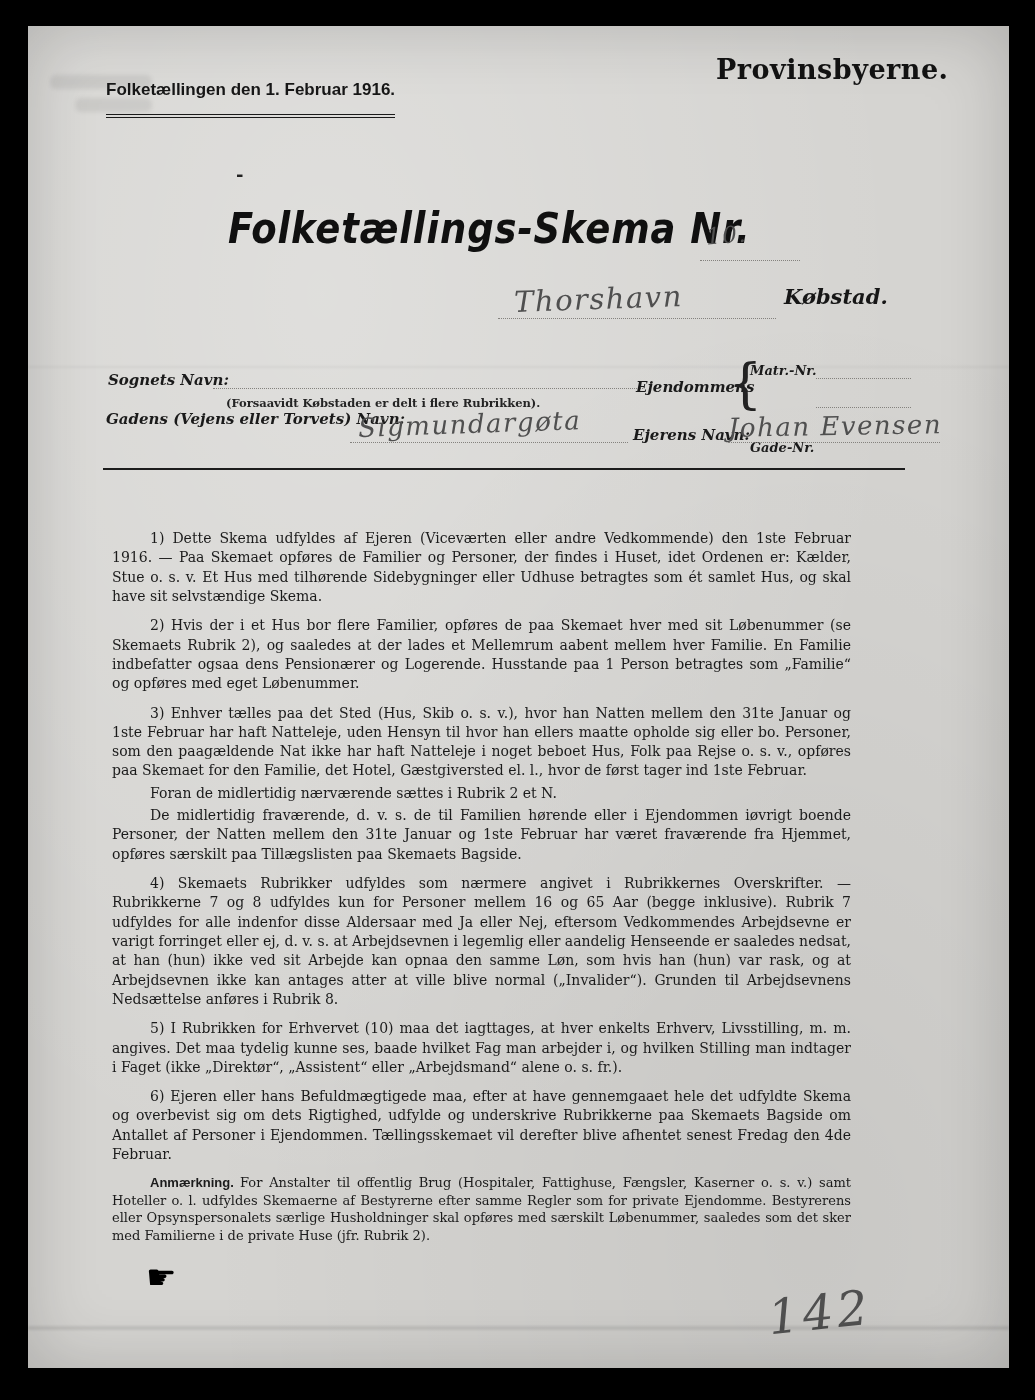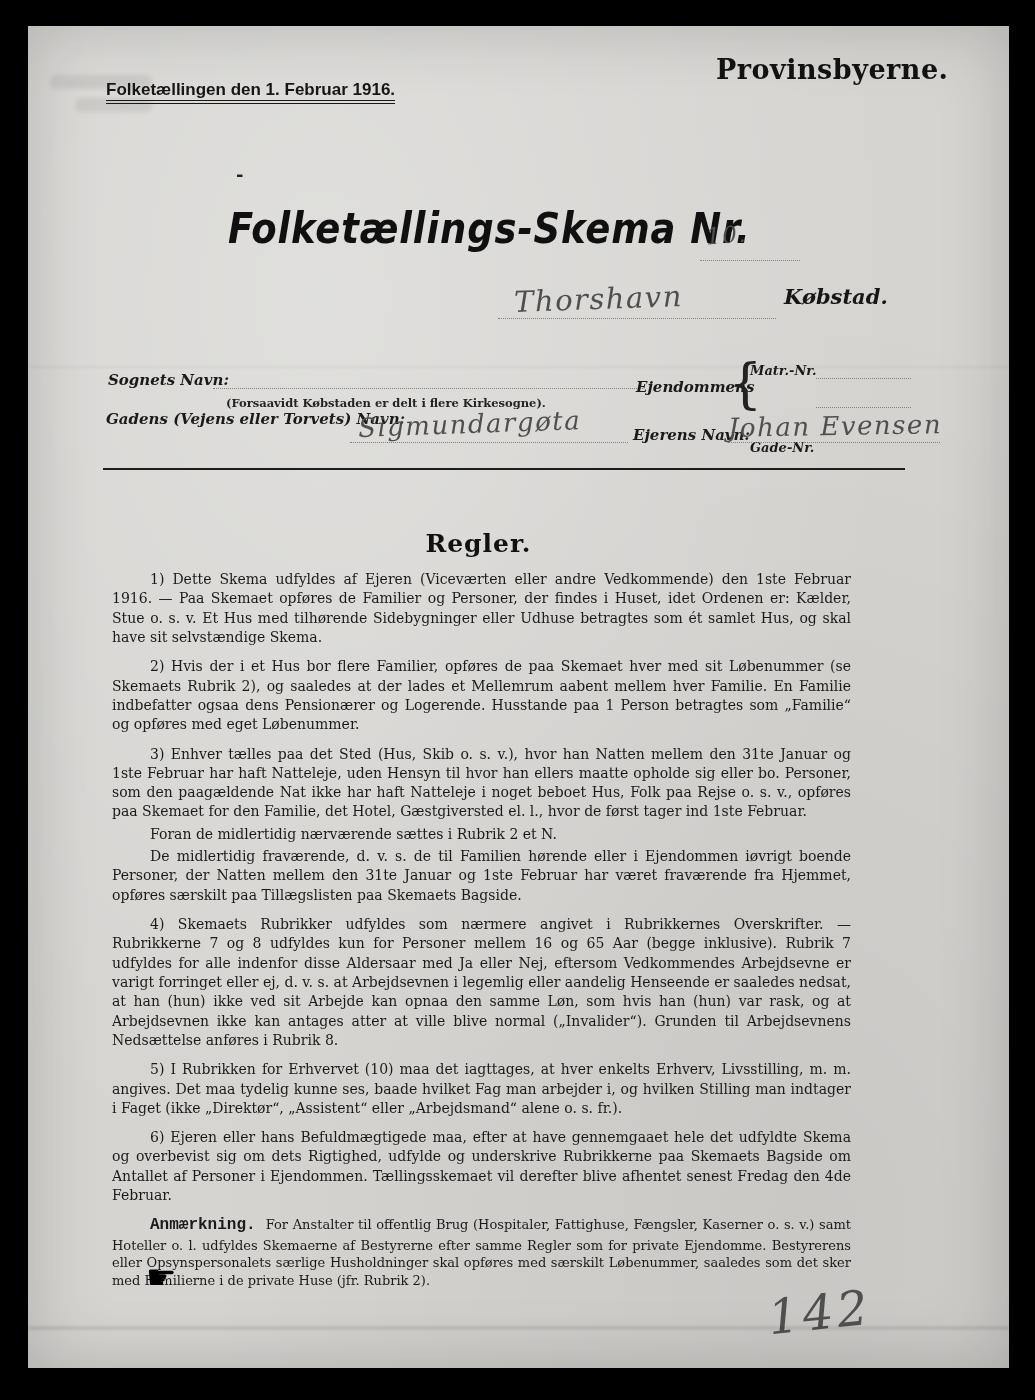--- a/index.html
+++ b/index.html
@@ -19,21 +19,21 @@
     box-shadow:inset 0 0 70px rgba(0,0,0,0.18);
   }
   .abs{position:absolute;}
   .ink{color:#161616;}
 
   
   .hdr-left{
     left:78px;top:54px;
     font-family:"Liberation Sans","DejaVu Sans",sans-serif;
     font-weight:bold;font-size:17px;color:#161616;
-    border-bottom:4px double #1a1a1a;padding-bottom:0;
+    border-bottom:4px double #1a1a1a;padding-bottom:14px;
   }
   .hdr-right{
     left:688px;top:28px;
     font-family:"DejaVu Serif",serif;
     font-weight:bold;font-size:27px;color:#121212;
     letter-spacing:0.5px;
   }
   .deco-dash{left:208px;top:138px;font-weight:bold;font-size:18px;color:#222;}
 
   
@@ -86,21 +86,21 @@
     font-family:"DejaVu Serif",serif;letter-spacing:1px;
   }
   .rule-par{
     margin:0 0 10px 6px;
     font-size:14px;line-height:1.38;
     text-align:justify;text-indent:38px;
     color:#1b1b1b;
   }
   .rule-par.no-gap{margin-bottom:3px;}
   .rule-par.anm{font-size:13px;line-height:1.34;margin-top:4px;}
-  .rule-par.anm b{font-family:Liberation Mono, monospace;font-size:16px;}
+  .rule-par.anm b{font-family:Liberation Sans, sans-serif;font-size:13px;}
 
   
   .foot{
     left:118px;top:1232px;width:700px;
   }
   .manicule{
     position:absolute;left:0;top:2px;
     font-size:34px;color:#000;line-height:1;
     font-family:"DejaVu Sans",sans-serif;
   }
@@ -139,41 +139,40 @@
   <div class="abs title">Folketællings-Skema Nr.</div>
   <div class="abs hand title-nr">10.</div>
   <div class="abs dotline" style="left:672px;top:234px;width:100px;"></div>
 
   <div class="abs hand sub-place">Thorshavn</div>
   <div class="abs dotline" style="left:470px;top:292px;width:278px;"></div>
   <div class="abs sub-suffix ink">Købstad.</div>
 
   <div class="abs flabel" style="left:80px;top:345px;text-align:right;">Sognets Navn:</div>
   <div class="abs dotline" style="left:185px;top:362px;width:430px;"></div>
-  <div class="abs fsmall" style="left:198px;top:370px;">(Forsaavidt Købstaden er delt i flere Kirkesogne).</div>
+  <div class="abs fsmall" style="left:198px;top:370px;">(Forsaavidt Købstaden er delt i flere Rubrikken).</div>
 
   <div class="abs flabel" style="left:608px;top:352px;">Ejendommens</div>
   <div class="abs brace">{</div>
   <div class="abs flabel" style="left:722px;top:337px;font-size:13px;">Matr.-Nr.</div>
   <div class="abs dotline" style="left:788px;top:352px;width:95px;"></div>
   <div class="abs flabel" style="left:722px;top:366px;font-size:13px;margin-top:48px;">Gade-Nr.</div>
   <div class="abs dotline" style="left:788px;top:381px;width:95px;"></div>
 
   <div class="abs flabel" style="left:78px;top:384px;">Gadens (Vejens eller Torvets) Navn:</div>
   <div class="abs hand hand-street">Sigmundargøta</div>
   <div class="abs dotline" style="left:322px;top:416px;width:278px;"></div>
   <div class="abs flabel" style="left:605px;top:400px;">Ejerens Navn:</div>
   <div class="abs hand hand-owner">Johan Evensen</div>
   <div class="abs dotline" style="left:700px;top:416px;width:212px;"></div>
 
   <div class="abs main-rule"></div>
   <div class="abs crease2"></div>
 
   <div class="abs rules">
-    <h2>Regler.</h2>
     <div>
         <p class="rule-par">1) Dette Skema udfyldes af Ejeren (Viceværten eller andre Vedkommende) den 1ste Februar 1916. — Paa Skemaet opføres de Familier og Personer, der findes i Huset, idet Ordenen er: Kælder, Stue o. s. v. Et Hus med tilhørende Sidebygninger eller Udhuse betragtes som ét samlet Hus, og skal have sit selvstændige Skema.</p>
         <p class="rule-par">2) Hvis der i et Hus bor flere Familier, opføres de paa Skemaet hver med sit Løbenummer (se Skemaets Rubrik 2), og saaledes at der lades et Mellemrum aabent mellem hver Familie. En Familie indbefatter ogsaa dens Pensionærer og Logerende. Husstande paa 1 Person betragtes som „Familie“ og opføres med eget Løbenummer.</p>
         <p class="rule-par no-gap">3) Enhver tælles paa det Sted (Hus, Skib o. s. v.), hvor han Natten mellem den 31te Januar og 1ste Februar har haft Natteleje, uden Hensyn til hvor han ellers maatte opholde sig eller bo. Personer, som den paagældende Nat ikke har haft Natteleje i noget beboet Hus, Folk paa Rejse o. s. v., opføres paa Skemaet for den Familie, det Hotel, Gæstgiversted el. l., hvor de først tager ind 1ste Februar.</p>
         <p class="rule-par no-gap">Foran de midlertidig nærværende sættes i Rubrik 2 et N.</p>
         <p class="rule-par">De midlertidig fraværende, d. v. s. de til Familien hørende eller i Ejendommen iøvrigt boende Personer, der Natten mellem den 31te Januar og 1ste Februar har været fraværende fra Hjemmet, opføres særskilt paa Tillægslisten paa Skemaets Bagside.</p>
         <p class="rule-par">4) Skemaets Rubrikker udfyldes som nærmere angivet i Rubrikkernes Overskrifter. — Rubrikkerne 7 og 8 udfyldes kun for Personer mellem 16 og 65 Aar (begge inklusive). Rubrik 7 udfyldes for alle indenfor disse Aldersaar med Ja eller Nej, eftersom Vedkommendes Arbejdsevne er varigt forringet eller ej, d. v. s. at Arbejdsevnen i legemlig eller aandelig Henseende er saaledes nedsat, at han (hun) ikke ved sit Arbejde kan opnaa den samme Løn, som hvis han (hun) var rask, og at Arbejdsevnen ikke kan antages atter at ville blive normal („Invalider“). Grunden til Arbejdsevnens Nedsættelse anføres i Rubrik 8.</p>
         <p class="rule-par">5) I Rubrikken for Erhvervet (10) maa det iagttages, at hver enkelts Erhverv, Livsstilling, m. m. angives. Det maa tydelig kunne ses, baade hvilket Fag man arbejder i, og hvilken Stilling man indtager i Faget (ikke „Direktør“, „Assistent“ eller „Arbejdsmand“ alene o. s. fr.).</p>
         <p class="rule-par">6) Ejeren eller hans Befuldmægtigede maa, efter at have gennemgaaet hele det udfyldte Skema og overbevist sig om dets Rigtighed, udfylde og underskrive Rubrikkerne paa Skemaets Bagside om Antallet af Personer i Ejendommen. Tællingsskemaet vil derefter blive afhentet senest Fredag den 4de Februar.</p>
         <p class="rule-par anm"><b>Anmærkning. </b>For Anstalter til offentlig Brug (Hospitaler, Fattighuse, Fængsler, Kaserner o. s. v.) samt Hoteller o. l. udfyldes Skemaerne af Bestyrerne efter samme Regler som for private Ejendomme. Bestyrerens eller Opsynspersonalets særlige Husholdninger skal opføres med særskilt Løbenummer, saaledes som det sker med Familierne i de private Huse (jfr. Rubrik 2).</p>

